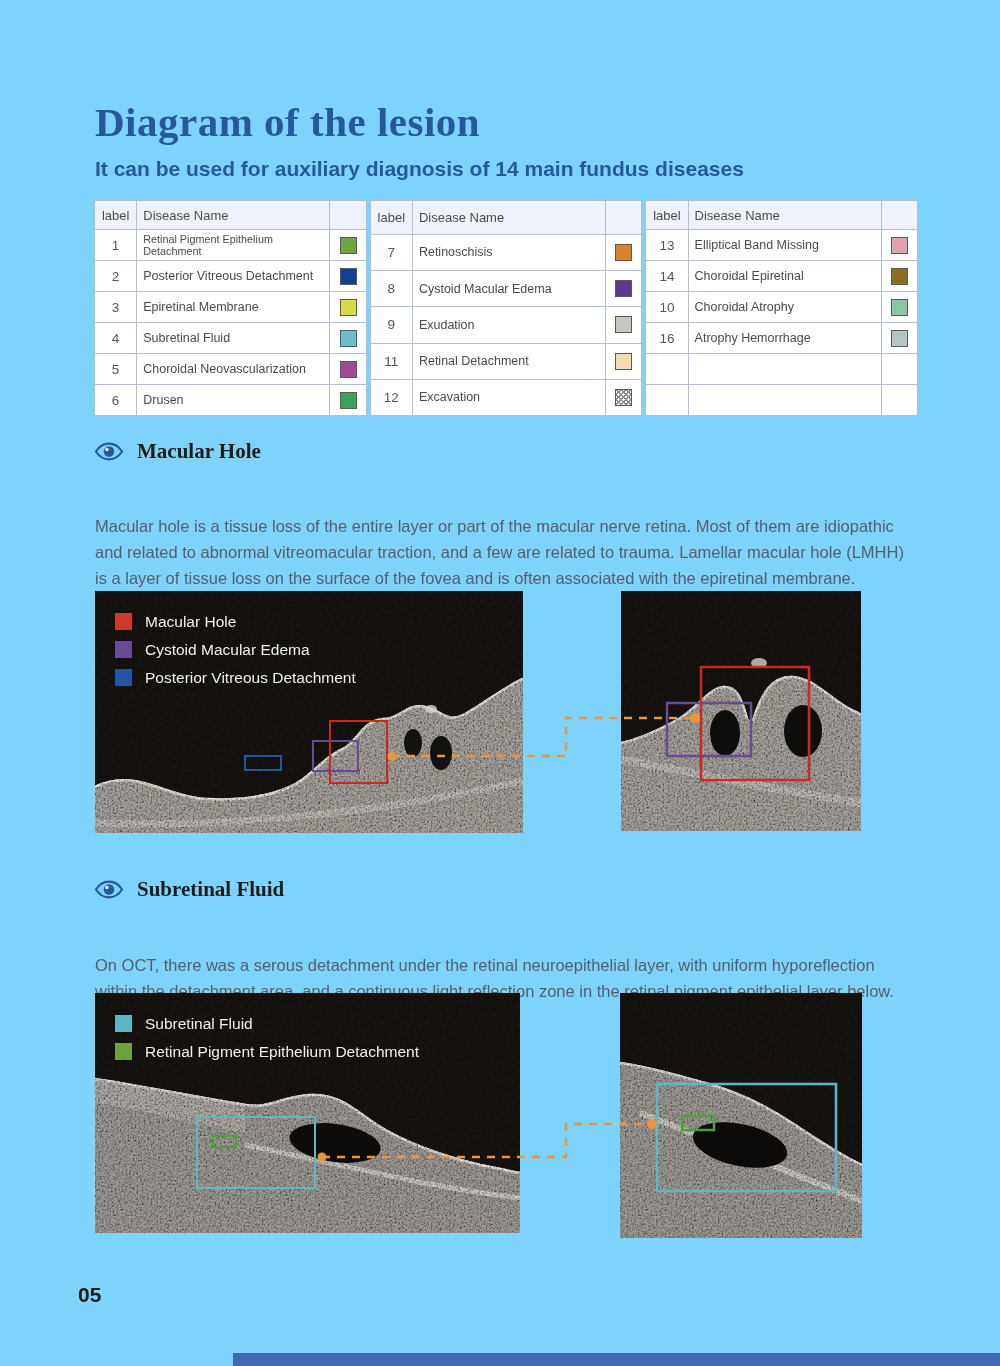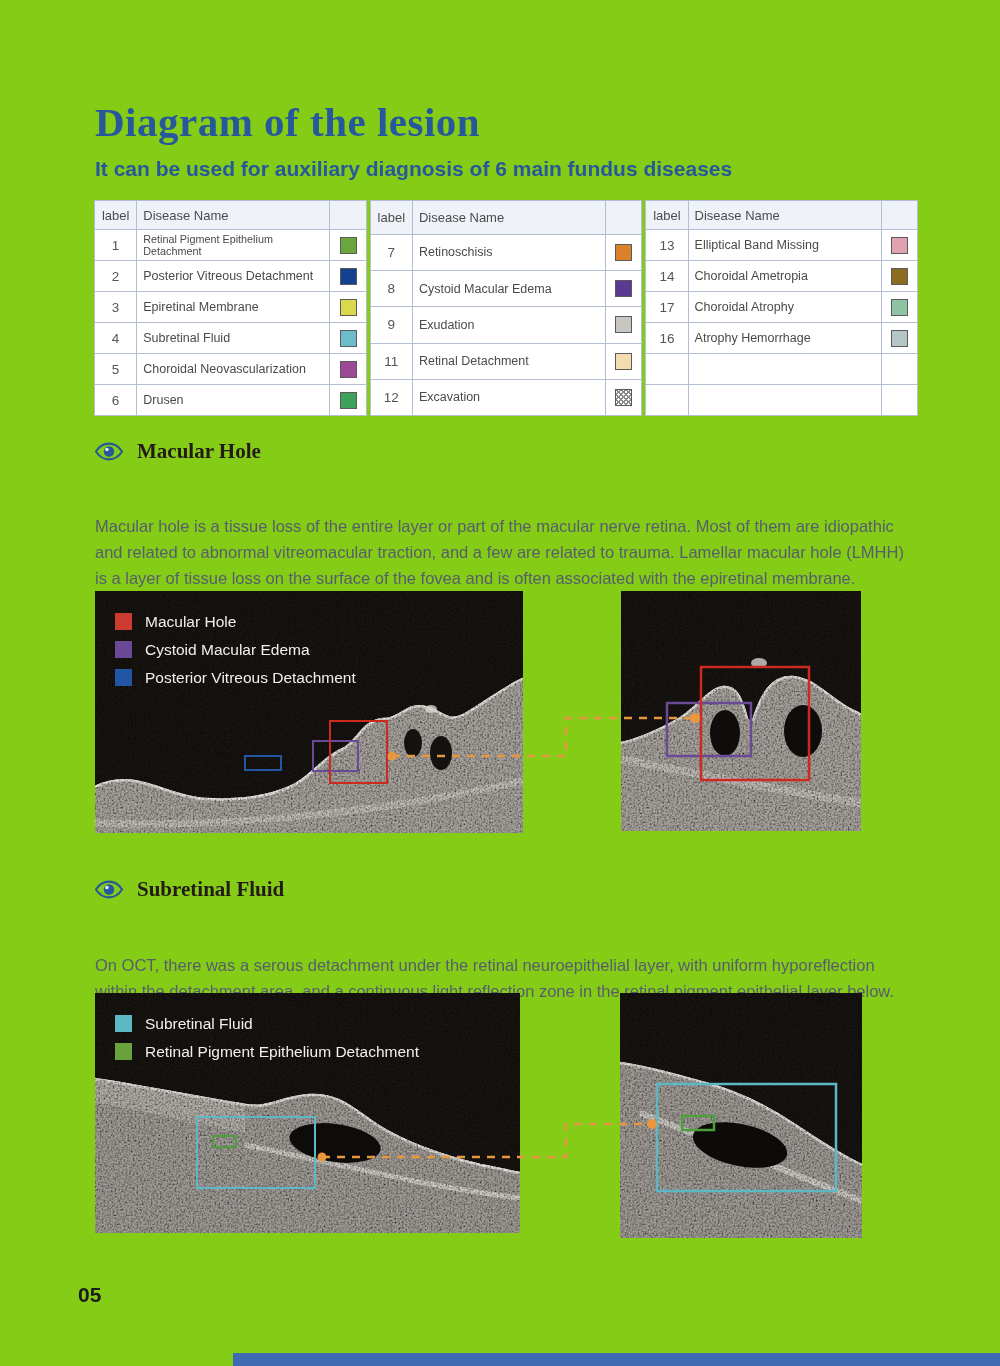--- a/index.html
+++ b/index.html
@@ -1,16 +1,16 @@
 <!DOCTYPE html>
 <html><head>
 <meta charset="utf-8">
 <style>
   html,body{margin:0;padding:0;}
-  .page{position:relative;width:1000px;height:1366px;background:#84cc16;overflow:hidden;
+  .page{position:relative;width:1000px;height:1366px;background:#7dd3fc;overflow:hidden;
         font-family:"Liberation Sans",sans-serif;}
   
   .title{position:absolute;left:95px;top:98px;font-family:"Liberation Serif",serif;
          font-weight:bold;font-size:41px;color:#27589b;letter-spacing:.5px;}
   .subtitle{position:absolute;left:95px;top:157px;font-size:21px;font-weight:bold;color:#27589b;}
   
   .tablewrap{position:absolute;left:94px;top:200px;width:824px;display:flex;gap:3px;}
   table.dtable{border-collapse:collapse;flex:1;background:#fff;table-layout:fixed;}
   .dtable th,.dtable td{border:1px solid #b3bdd6;font-weight:normal;}
   .dtable th{height:28px;background:#f0f2f9;font-size:13px;color:#4c4c4c;text-align:left;padding:0 6px;}
@@ -57,21 +57,21 @@
           <feFuncB type="linear" slope="2.4" intercept="-0.45"></feFuncB>
           <feFuncA type="linear" slope="0" intercept="1"></feFuncA>
         </feComponentTransfer>
         <feComposite in="gc" in2="SourceAlpha" operator="in" result="nc"></feComposite>
         <feBlend in="nc" in2="SourceGraphic" mode="multiply"></feBlend>
       </filter>
     </defs>
   </svg>
 
   <div class="title">Diagram of the lesion</div>
-  <div class="subtitle">It can be used for auxiliary diagnosis of 6 main fundus diseases</div>
+  <div class="subtitle">It can be used for auxiliary diagnosis of 14 main fundus diseases</div>
 
   <div class="tablewrap">
 
     <table class="dtable">
       <colgroup>
           <col style="width:42px">
           <col style="width:192px">
           <col style="width:36px">
         </colgroup>
       <tbody>
@@ -165,25 +165,25 @@
           <th>Disease Name</th>
           <th></th>
           </tr>
       <tr>
         <td class="num">13</td>
         <td class="nm">Elliptical Band Missing</td>
         <td class="sw"><span class="swatch" style="background-color: rgb(223, 162, 174);"></span></td>
           </tr>
       <tr>
         <td class="num">14</td>
-        <td class="nm">Choroidal Ametropia</td>
+        <td class="nm">Choroidal Epiretinal</td>
         <td class="sw"><span class="swatch" style="background-color: rgb(138, 109, 32);"></span></td>
           </tr>
       <tr>
-        <td class="num">17</td>
+        <td class="num">10</td>
         <td class="nm">Choroidal Atrophy</td>
         <td class="sw"><span class="swatch" style="background-color: rgb(142, 196, 164);"></span></td>
           </tr>
       <tr>
         <td class="num">16</td>
         <td class="nm">Atrophy Hemorrhage</td>
         <td class="sw"><span class="swatch" style="background-color: rgb(180, 197, 197);"></span></td>
           </tr>
       <tr>
             <td class="num"></td>

